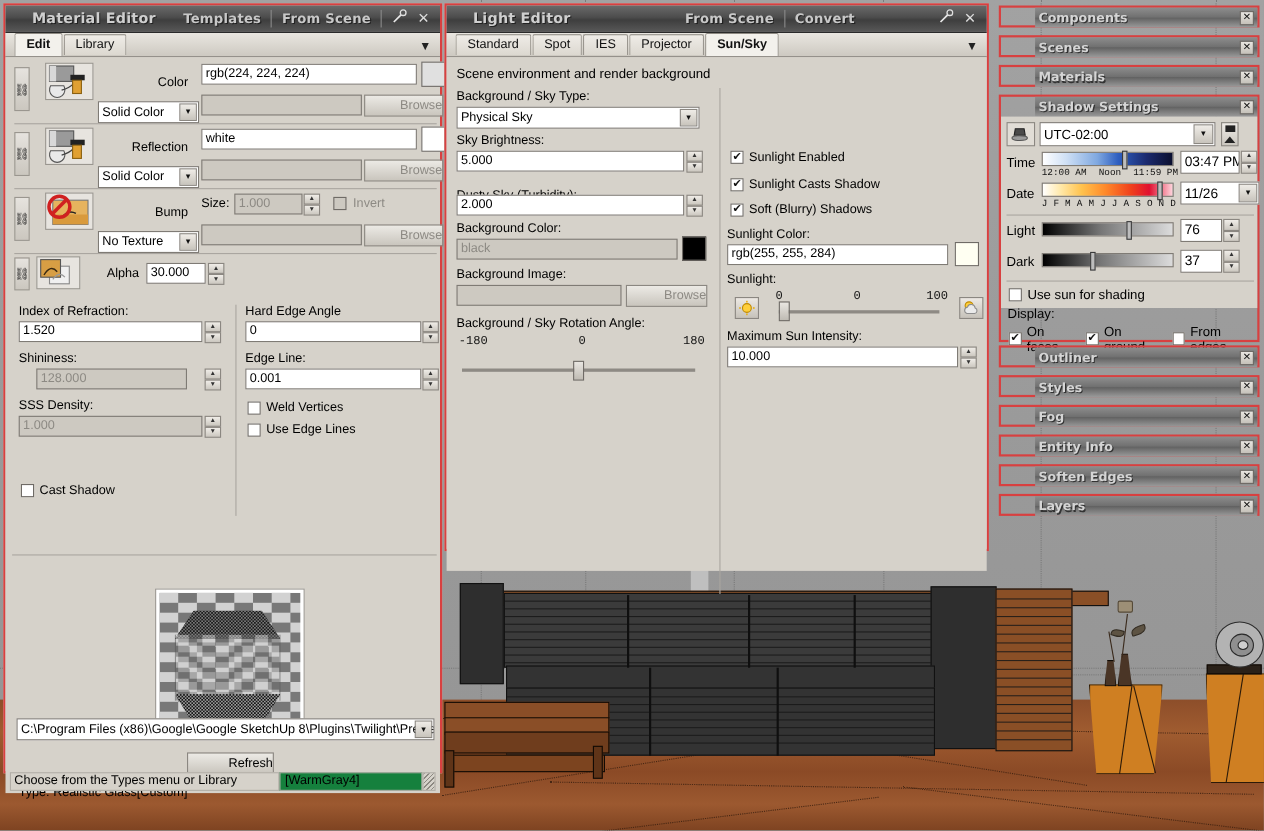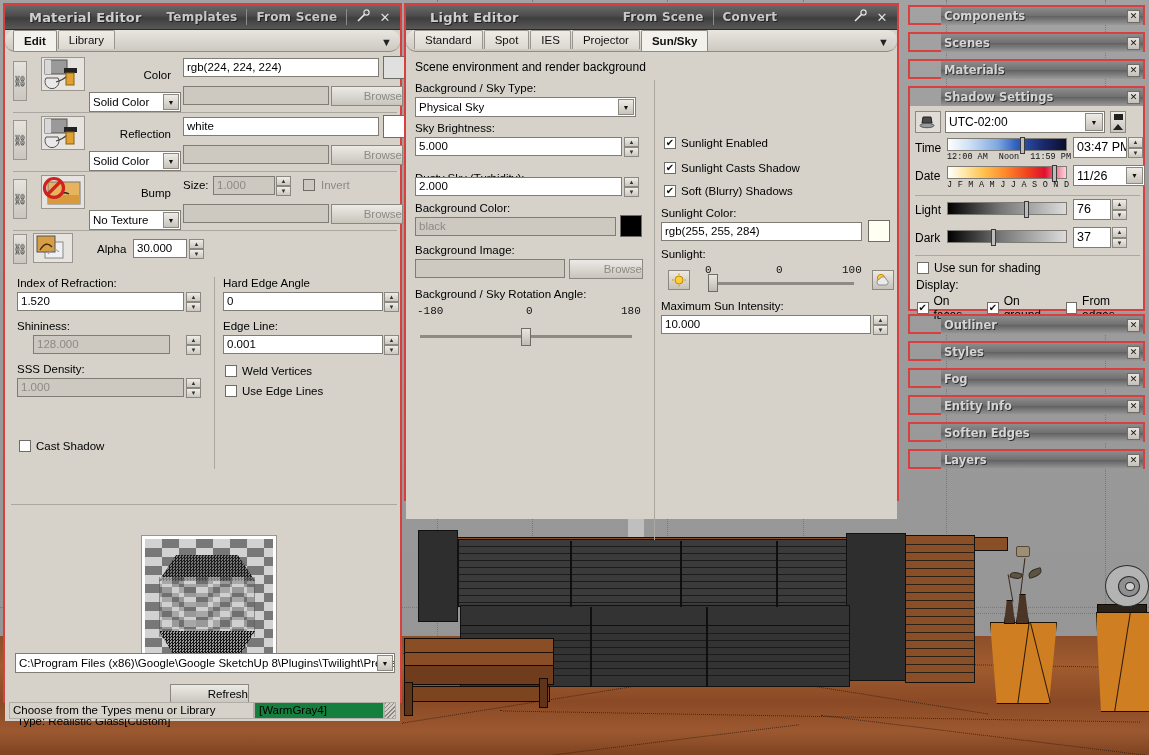--- a/index.html
+++ b/index.html
@@ -57,23 +57,22 @@
     border-bottom:1px solid #2a2a2a;
   }
   .win-title .wt-name { padding-left:4px; text-shadow:1px 1px 0 #222;margin-left:16px; }
   .tb-btn { padding:0 9px; color:#c8c8c8; font-weight:bold; font-size:12px; text-shadow:1px 1px 0 #222; cursor:default;}
   .tb-sep { width:1px; height:16px; background:#8a8a8a; }
   .wt-spacer { flex:1; }
   .wt-icon { width:22px; text-align:center; color:#ddd; font-size:13px; }
 
   .tabrow {
     height:22px; background:linear-gradient(180deg,#e9e6e0,#cdc9c1);
-    display:flex; align-items:flex-start; padding-left:8px; border-bottom:1px solid #8e8a84;
+    display:flex; align-items:center; padding-left:8px; border-bottom:1px solid #8e8a84;
     position:relative;
-    border-radius:10px;
   }
   .tab {
     height:19px; line-height:19px; padding:0 10px; margin-right:1px; font-size:11.5px;
     background:linear-gradient(180deg,#efece7,#dcd8d0); border:1px solid #9a968f; border-bottom:none;
     color:#111; border-radius:2px 2px 0 0;
   }
   .tab.active { background:#f3f1ec; font-weight:bold; height:21px; line-height:21px; border-color:#8d8982; }
   .tabrow .caret { position:absolute; right:8px; bottom:3px; font-size:11px; color:#222; }
 
   .body { background:#d6d2ca; position:relative; }
@@ -606,21 +605,21 @@
       <span class="t">Materials</span>
       <span class="dockx">✕</span>
     </div>
   </div>
 
   <div class="dockpanel" style="top:86px;width:237px;height:225px;">
     <div class="dockhdr">
       <span class="t">Shadow Settings</span>
       <span class="dockx">✕</span>
     </div>
-    <div class="dockbody" style="height:203px;position:relative;">
+    <div class="dockbody" style="height:174px;position:relative;">
 
       <div style="position:absolute;left:5px;top:5px;width:26px;height:22px;background:#e1ddd6;border:1px solid #8b8781;
                   display:flex;align-items:center;justify-content:center;">
         <svg width="18" height="16" viewBox="0 0 18 16">
           <polygon points="4,3 12,3 13,9 3,9" fill="#4a4a4a" stroke="#222"></polygon>
           <ellipse cx="8" cy="11.5" rx="7" ry="2.2" fill="#9a9a9a" stroke="#555"></ellipse>
         </svg>
       </div>
       <div class="combo" style="position:absolute;left:35px;top:5px;width:160px;height:22px;font-size:12px;">
         <span>UTC-02:00</span>

